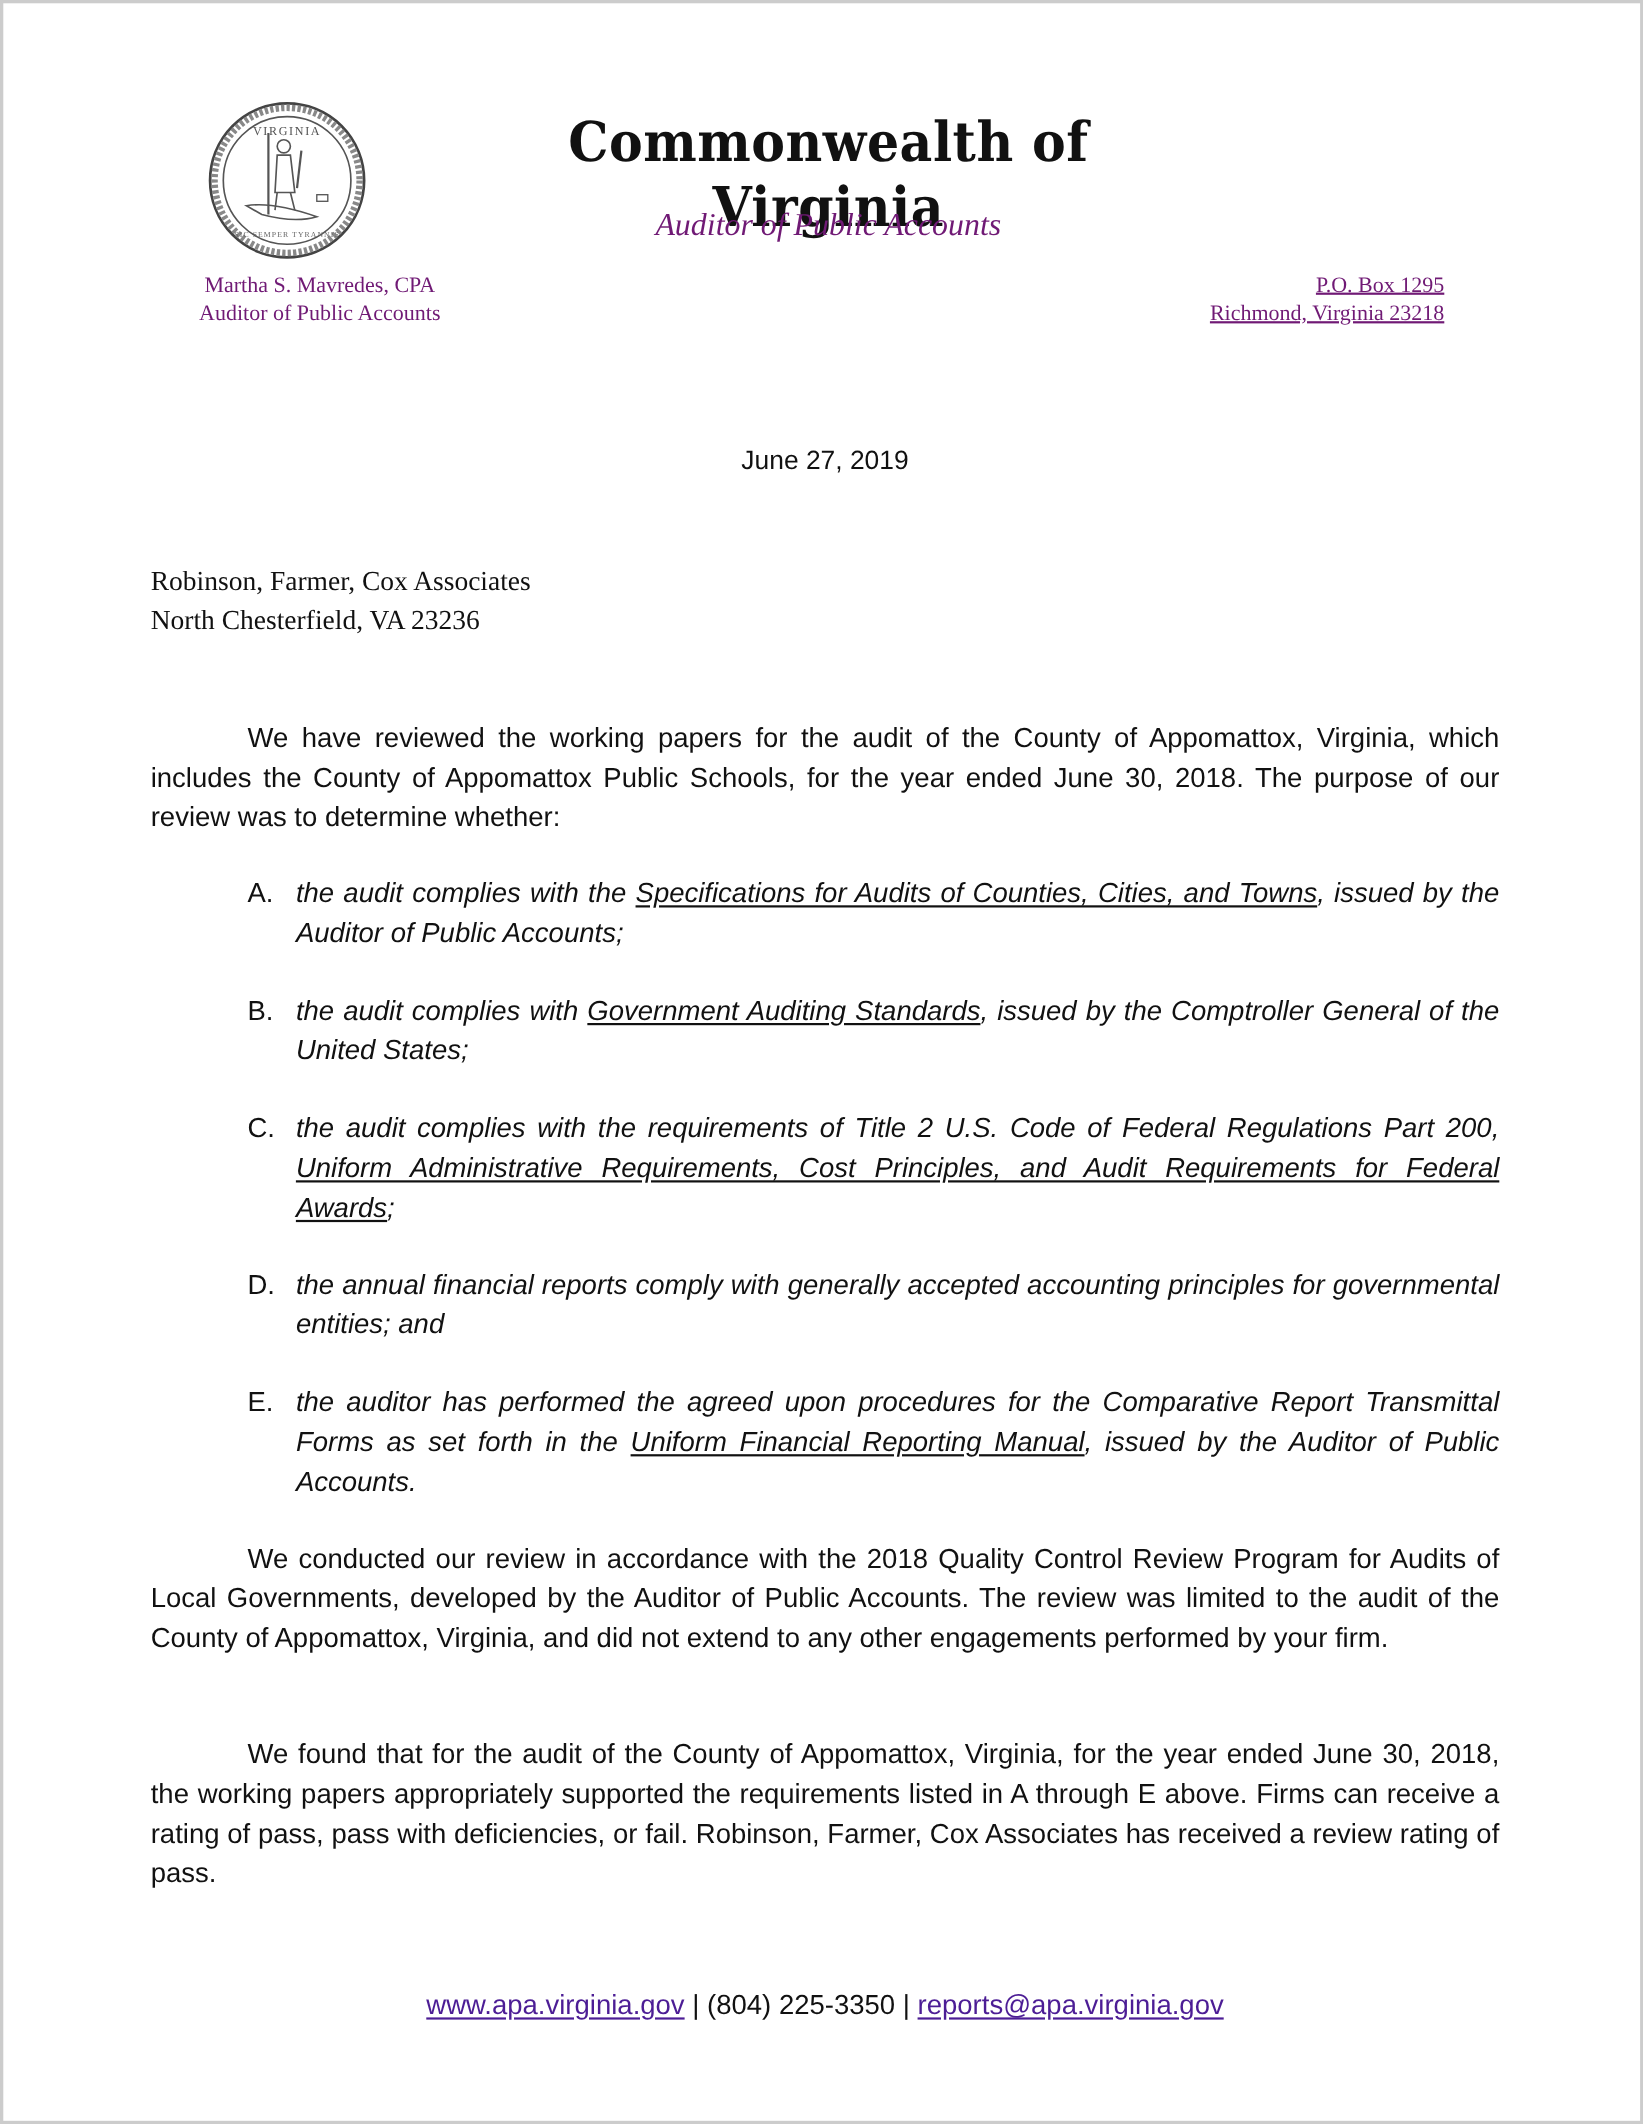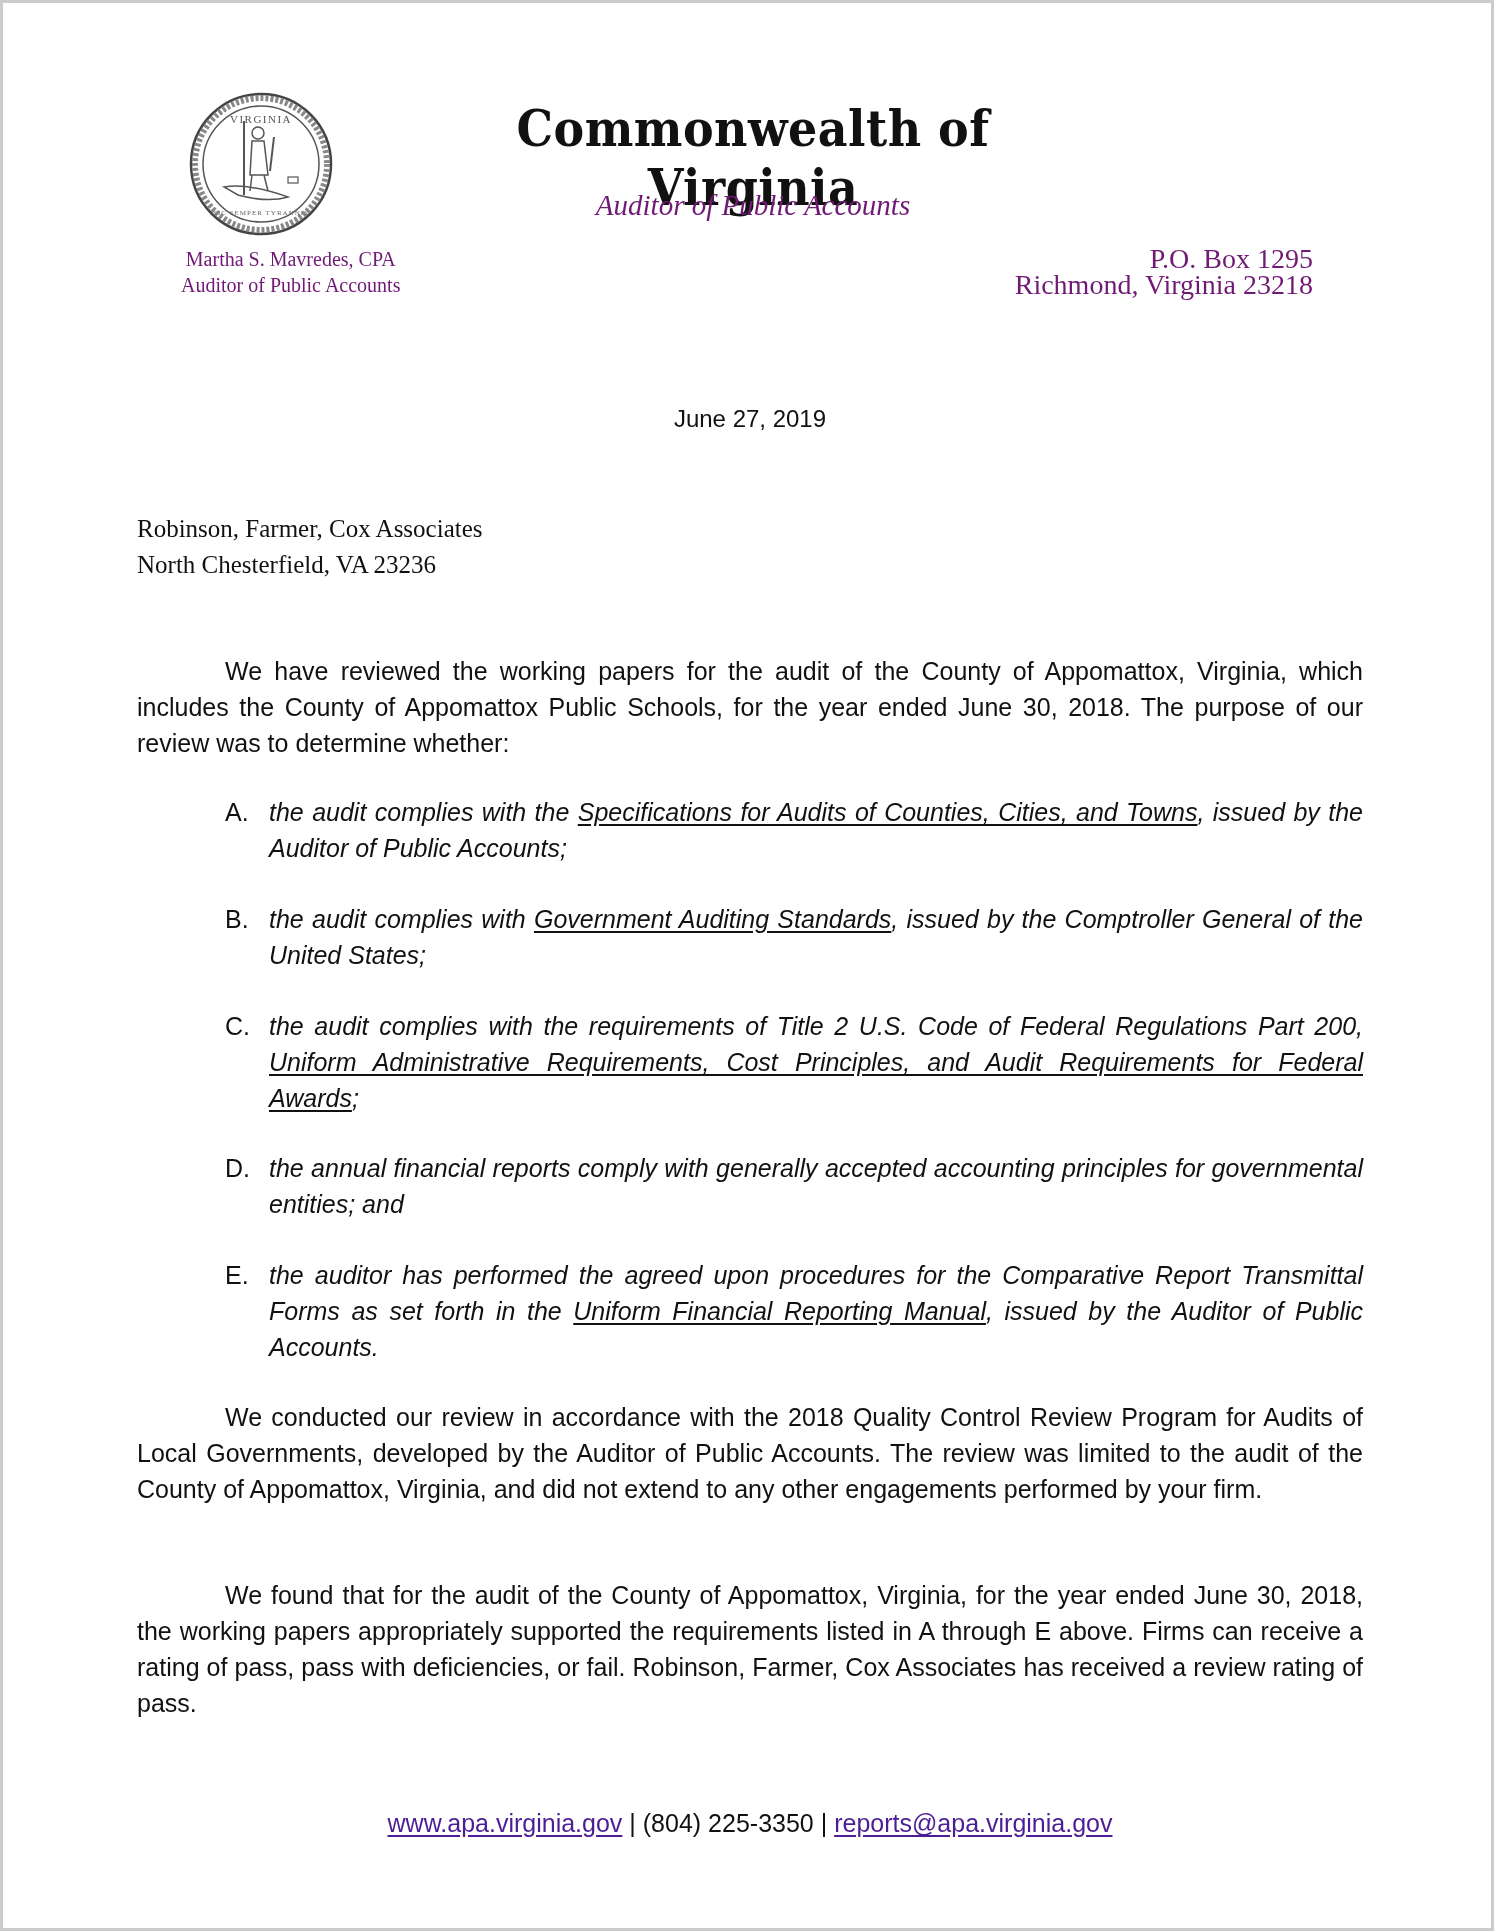--- a/index.html
+++ b/index.html
@@ -5,21 +5,21 @@
   html, body { margin: 0; padding: 0; }
   body { width: 1494px; height: 1931px; background: #ffffff; position: relative; overflow: hidden; }
   .page { position: absolute; left: 0; top: 0; width: 1488px; height: 1925px; border: 3px solid #cccccc; background: #fff; }
   .serif { font-family: "Liberation Serif", "DejaVu Serif", serif; color: #701a75; }
   .sans { font-family: "Liberation Sans", "DejaVu Sans", sans-serif; color: #111; }
   .abs { position: absolute; }
   .seal { left: 185px; top: 88px; width: 146px; height: 146px; }
   .title { left: 440px; top: 96px; width: 620px; text-align: center; font-family: "DejaVu Serif", "Liberation Serif", serif; font-weight: bold; font-size: 50px; letter-spacing: 0.5px; color: #111; transform: scaleX(0.92); transform-origin: center; }
   .subtitle { left: 440px; top: 186px; width: 620px; text-align: center; font-style: italic; font-size: 29px; }
   .left-block { left: 178px; top: 243px; font-size: 20px; line-height: 26px; text-align: center; }
-  .right-block { right: 178px; top: 243px; font-size: 28px; line-height: 26px; text-align: right; }
+  .right-block { right: 178px; top: 243px; font-size: 20px; line-height: 26px; text-align: right; text-decoration: underline; }
   .date { left: 0; width: 1494px; top: 402px; text-align: center; font-size: 24px; }
   .addr { left: 134px; top: 508px; font-size: 25px; line-height: 36px; font-family: Liberation Serif, serif; }
   .para { left: 134px; width: 1226px; font-size: 25px; line-height: 36px; text-align: justify; }
   .indent { text-indent: 88px; }
   .list-item { left: 222px; width: 1138px; font-size: 25px; line-height: 36px; text-align: justify; }
   .list-item .letter { position: absolute; left: 0; top: 0; width: 44px; }
   .list-item .text { margin-left: 44px; display: block; font-style: italic; }
   u { text-decoration: underline; text-underline-offset: 3px; }
   .footer { left: 0; width: 1494px; top: 1806px; text-align: center; font-size: 25px; }
   .link { color: #4c1d95; text-decoration: underline; text-underline-offset: 3px; }

